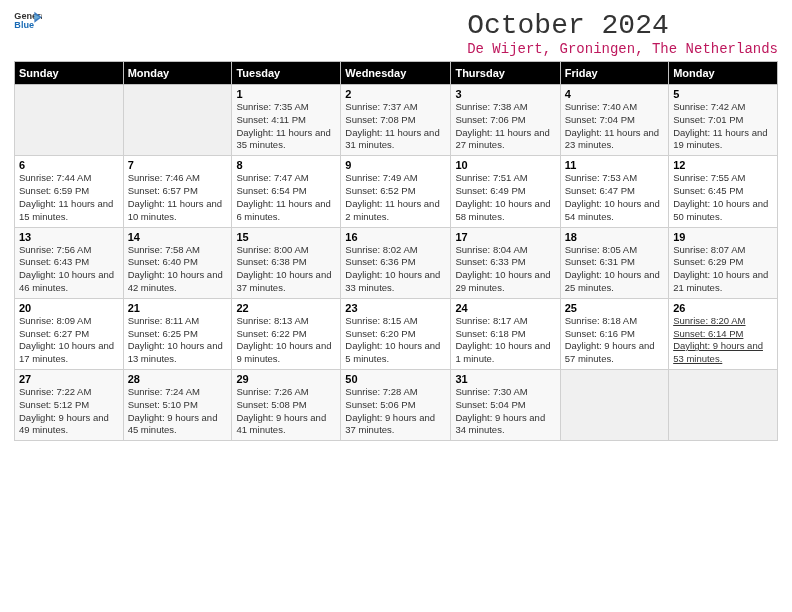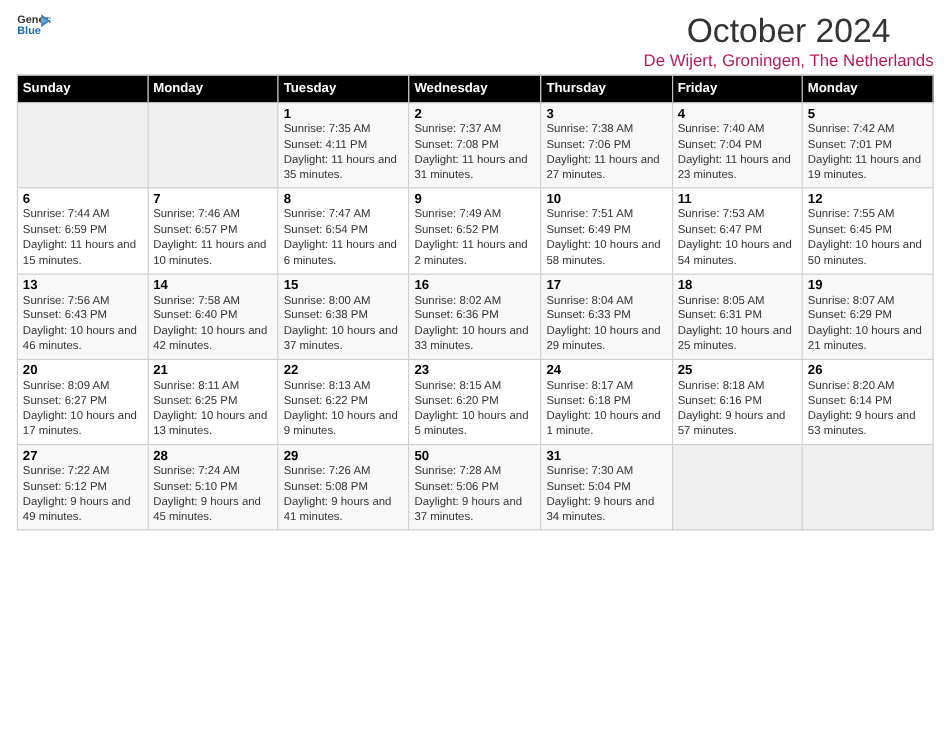--- a/index.html
+++ b/index.html
@@ -23,21 +23,22 @@
     .logo {
       display: flex;
       align-items: center;
       gap: 2px;
     }
     .logo-icon {
       width: 28px;
       height: 20px;
     }
     .title-block {
-      text-align: center;
+      text-align: left;
+      font-family: Liberation Mono, monospace;
     }
     .title-block h1 {
       font-size: 28px;
       font-weight: 400;
       color: #333;
     }
     .title-block h2 {
       font-size: 14px;
       font-weight: 400;
       color: #be185d;
@@ -274,21 +275,21 @@
 Daylight: 10 hours and 1 minute.</div>
           </td>
           <td>
             <span class="day-num">25</span>
             <div class="day-info" style="white-space: pre-line;">Sunrise: 8:18 AM
 Sunset: 6:16 PM
 Daylight: 9 hours and 57 minutes.</div>
           </td>
           <td>
             <span class="day-num">26</span>
-            <div class="day-info" style="white-space: pre-line;">Sunrise: 8:20 AM
+            <div class="day-info" style="white-space: pre-line; text-decoration: underline;">Sunrise: 8:20 AM
 Sunset: 6:14 PM
 Daylight: 9 hours and 53 minutes.</div>
           </td>
         </tr>
         <tr>
           <td>
             <span class="day-num">27</span>
             <div class="day-info" style="white-space: pre-line;">Sunrise: 7:22 AM
 Sunset: 5:12 PM
 Daylight: 9 hours and 49 minutes.</div>

